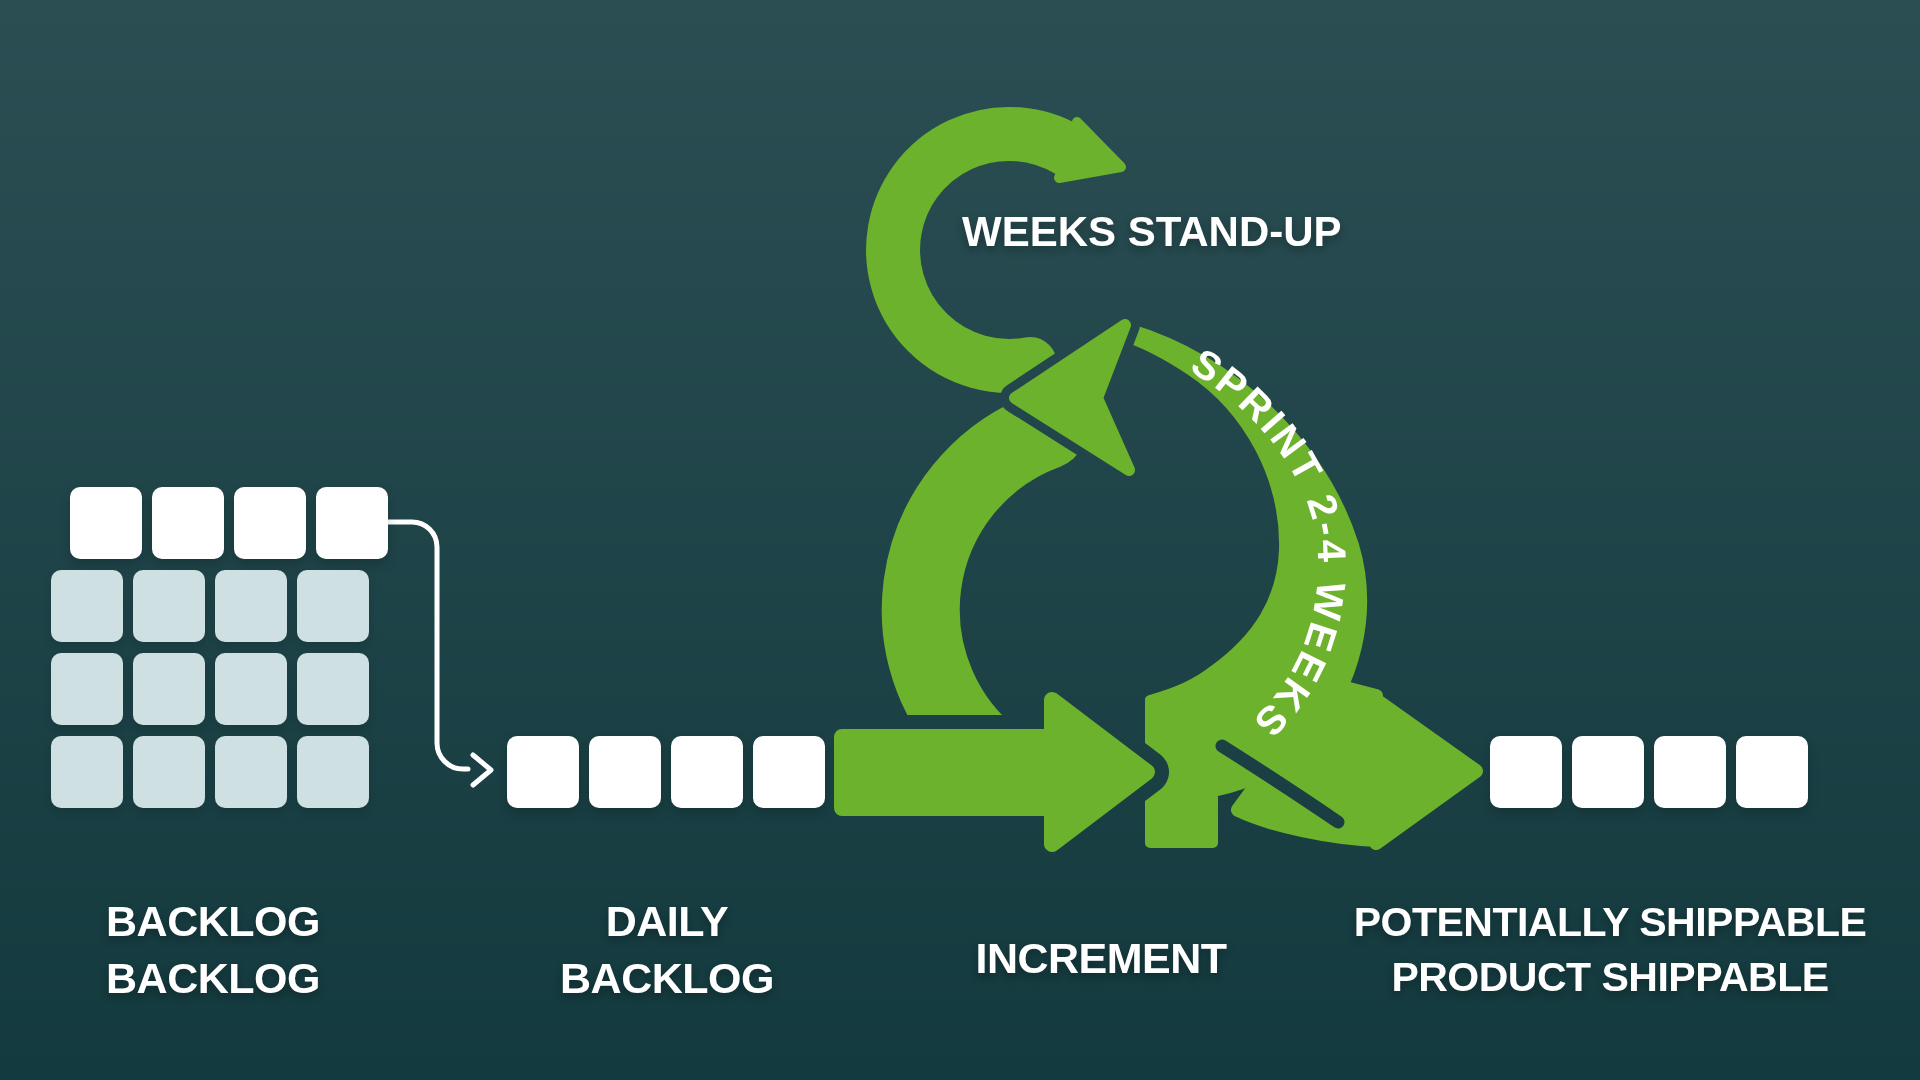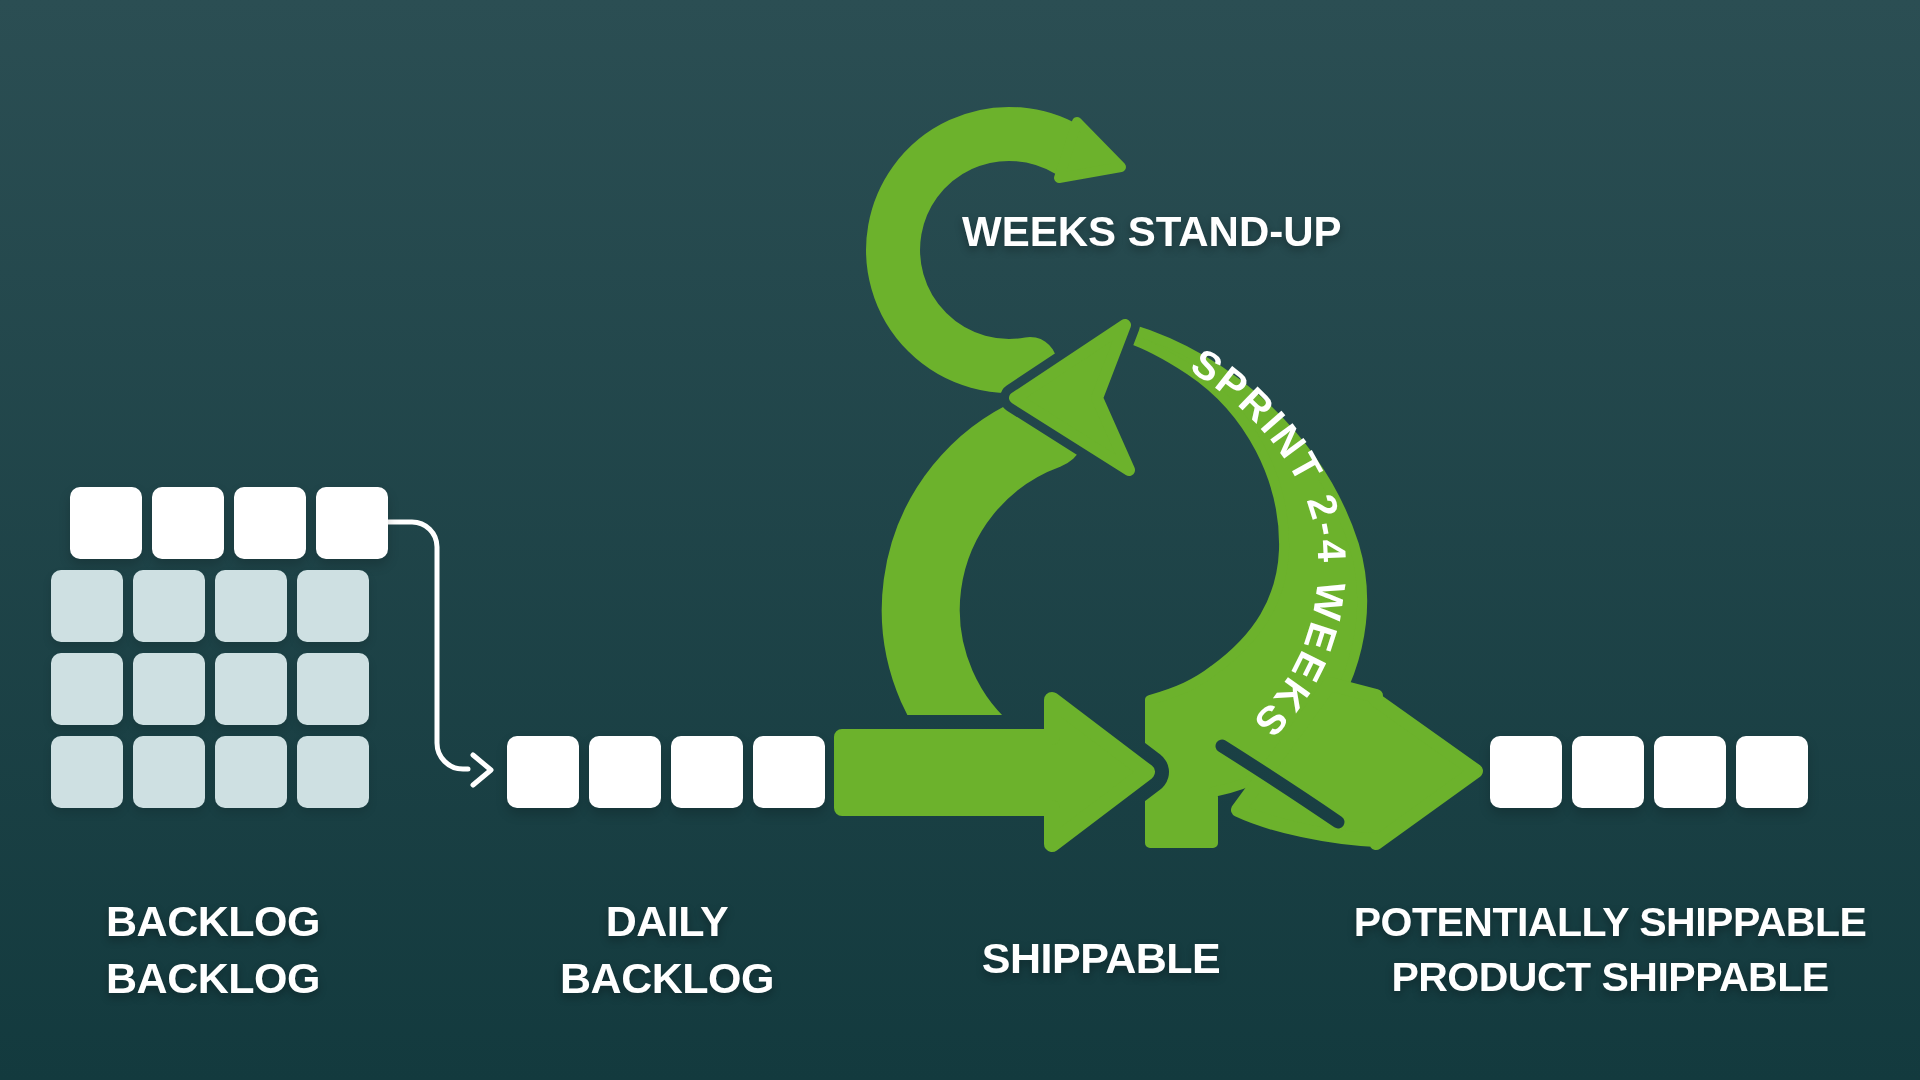--- a/index.html
+++ b/index.html
@@ -118,21 +118,21 @@
     <div>BACKLOG</div>
     <div>BACKLOG</div>
   </div>
 
   <div class="label" style="left:467px;top:893px;width:400px;">
     <div>DAILY</div>
     <div>BACKLOG</div>
   </div>
 
   <div class="label" style="left:901px;top:930px;width:400px;">
-    <div>SHIPPABLE</div>
+    <div>INCREMENT</div>
   </div>
 
   <div class="label small" style="left:1310px;top:895px;width:600px;">
     <div>POTENTIALLY SHIPPABLE</div>
     <div>PRODUCT SHIPPABLE</div>
   </div>
 
 </div>
 
 </body></html>

